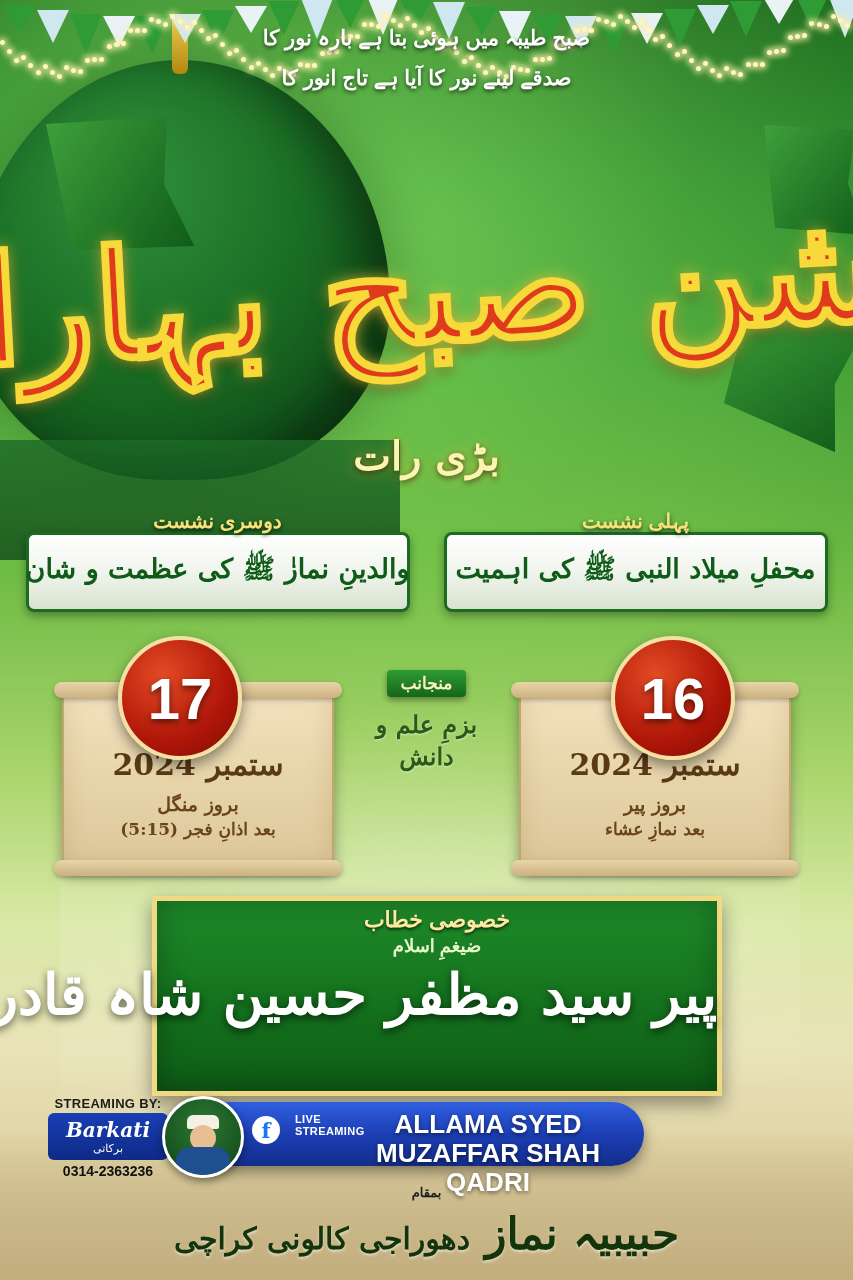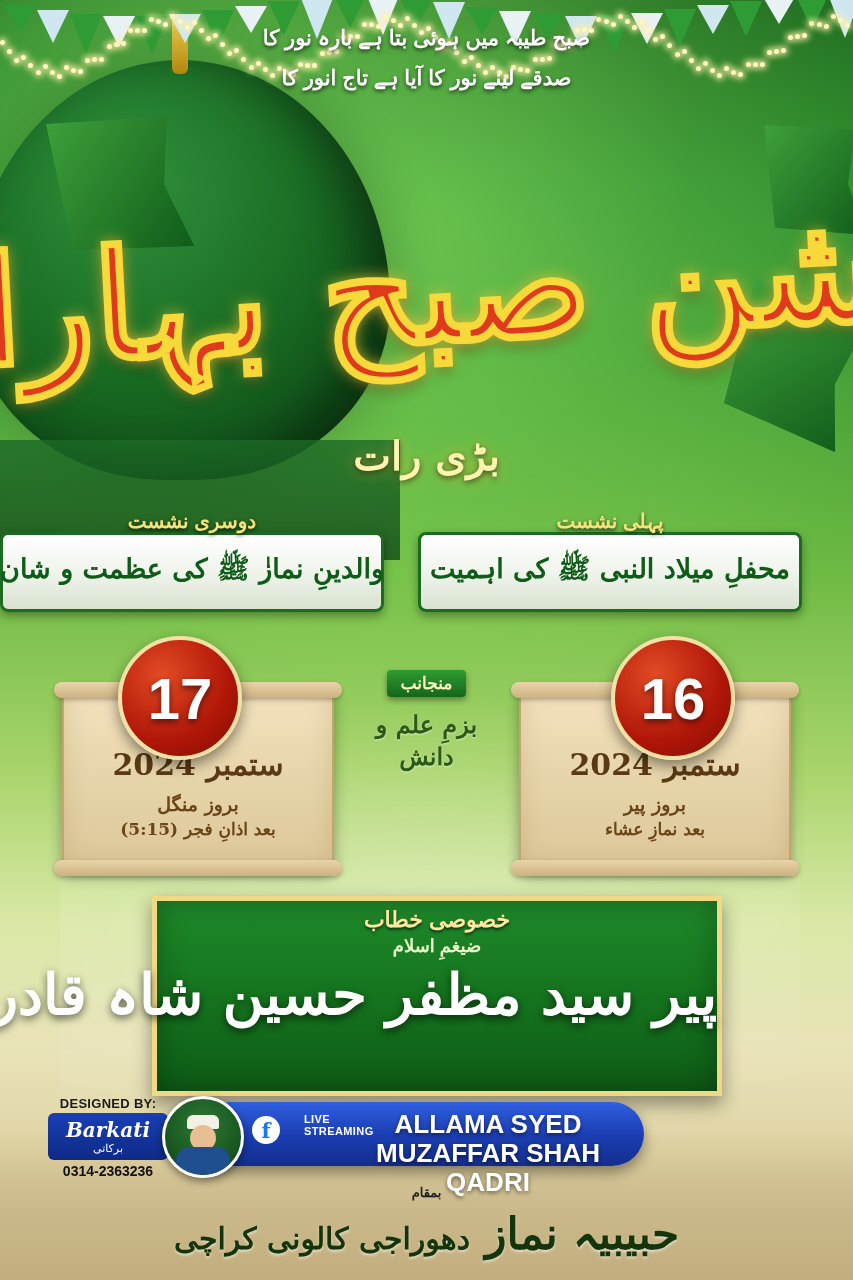--- a/index.html
+++ b/index.html
@@ -104,21 +104,21 @@
   .subtitle{
     position:absolute;top:432px;left:0;width:853px;text-align:center;
     direction:rtl;font-family:"DejaVu Serif", serif;
     font-size:40px;font-weight:bold;color:#fff3b0;
     text-shadow:0 2px 6px rgba(0,0,0,.6), 0 0 14px rgba(255,200,60,.7);
   }
 
   
   .sessions{
     position:absolute;top:508px;left:0;width:853px;height:108px;
-    display:flex;gap:34px;
+    display:flex;justify-content:center;gap:34px;
   }
   .session{
     position:relative;width:378px;height:74px;margin-top:24px;
     background:linear-gradient(180deg,#ffffff 0%,#eef3ea 55%,#d8e2cf 100%);
     border:3px solid #1c6b22;
     border-radius:8px;
     box-shadow:0 4px 10px rgba(0,0,0,.35);
     display:flex;align-items:center;justify-content:center;
   }
   .session .stext{
@@ -251,21 +251,21 @@
     position:absolute;left:50%;bottom:0;transform:translateX(-50%);
     width:54px;height:28px;border-radius:14px 14px 0 0;background:#1f4f8f;
   }
   .fb{
     position:absolute;left:76px;top:14px;width:28px;height:28px;border-radius:50%;
     background:#ffffff;color:#1877f2;font-weight:bold;font-size:21px;
     display:flex;align-items:center;justify-content:center;
     font-family:"DejaVu Serif", serif;
   }
   .livetag{
-    position:absolute;left:128px;top:12px;color:#fff;font-size:11px;font-weight:bold;line-height:1.05;
+    position:absolute;left:119px;top:12px;color:#fff;font-size:11px;font-weight:bold;line-height:1.05;
     text-align:left;letter-spacing:.4px;
   }
   .live-name{
     position:absolute;left:172px;top:8px;right:16px;color:#ffffff;
     font-size:26px;font-weight:bold;line-height:1.12;text-align:center;
     text-shadow:0 2px 4px rgba(0,0,0,.5);
   }
 
   
   .venue-crest{
@@ -493,21 +493,21 @@
     </div>
   </div>
 
   <div class="speaker-panel">
     <div class="sp-top">خصوصی خطاب</div>
     <div class="sp-sub">ضیغمِ اسلام</div>
     <div class="sp-name">پیر سید مظفر حسین شاہ قادری</div>
   </div>
 
   <div class="designer">
-    <div class="dz-label">DESIGNED BY:</div>
+    <div class="dz-label">STREAMING BY:</div>
     <div class="dz-card">
       <div class="dz-brand">Barkati</div>
       <div class="dz-ar ur">برکاتی</div>
     </div>
     <div class="dz-phone">0314-2363236</div>
   </div>
 
   <div class="livebar">
     <div class="avatar">
       <div class="cap"></div>

